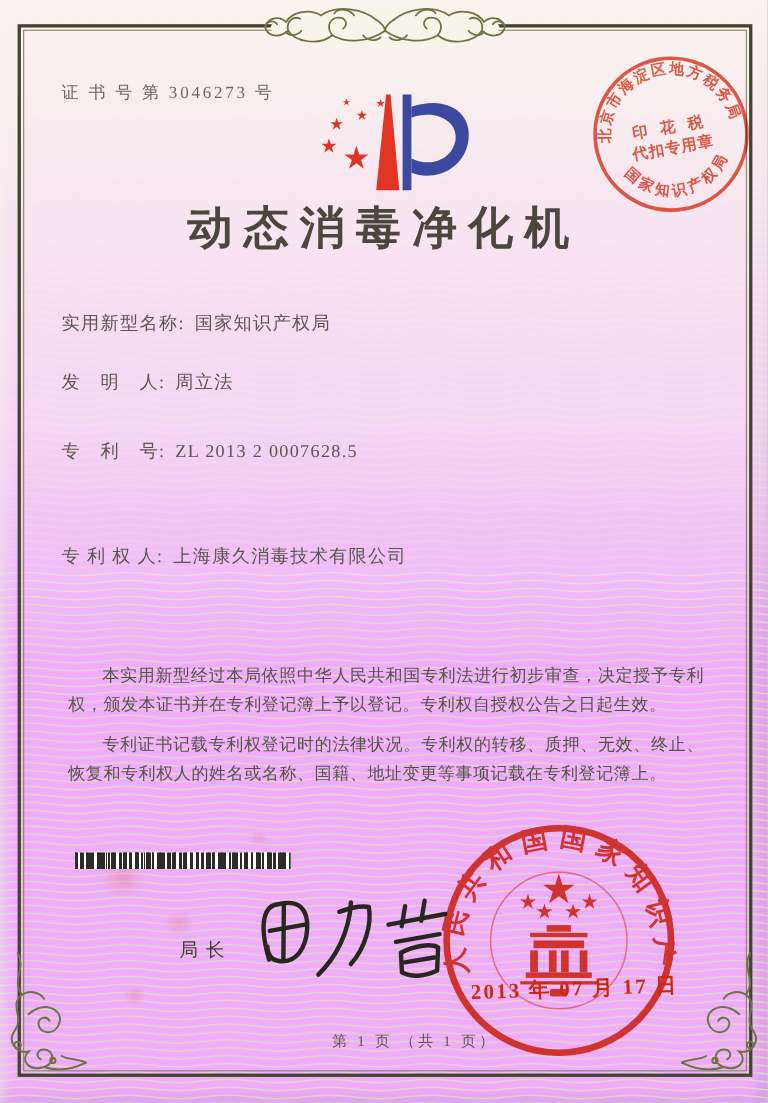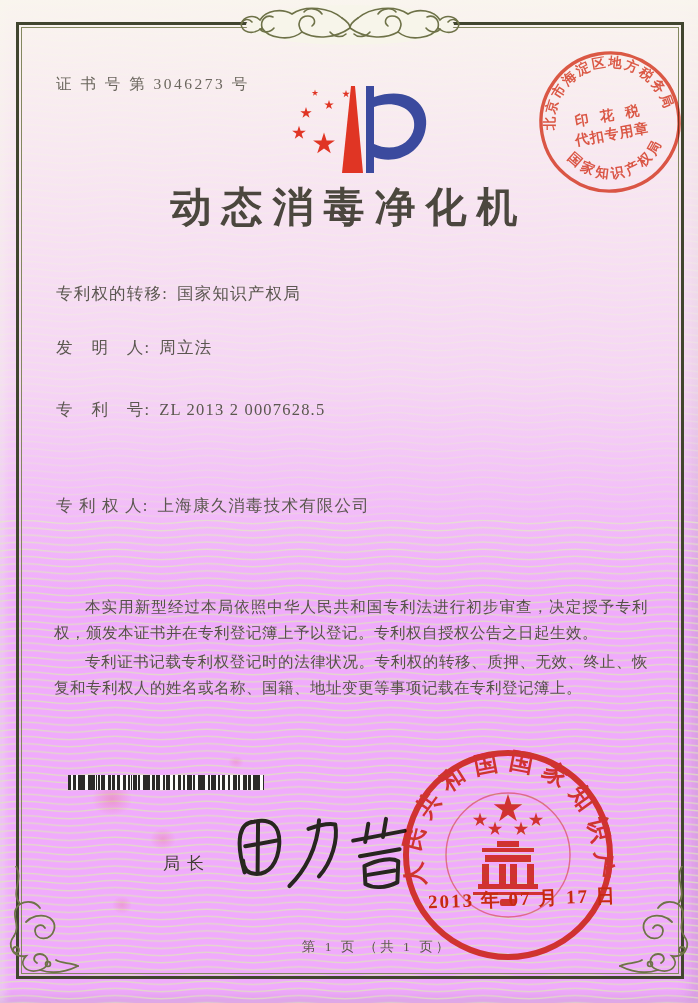--- a/index.html
+++ b/index.html
@@ -21,21 +21,21 @@
   .corner.br{left:616px;top:866px;transform:scaleX(-1);}
   .smudge{position:absolute;border-radius:50%;z-index:1;}
   .certnum{position:absolute;left:56px;top:74px;z-index:4;font-size:15.5px;letter-spacing:2.5px;color:#6b675e;}
   .logo{position:absolute;left:272px;top:84px;width:160px;height:95px;z-index:4;}
   .title{position:absolute;left:0;top:180px;width:100%;text-align:center;z-index:4;
     font-size:41px;font-weight:600;letter-spacing:10px;color:#4b473e;}
   .field{position:absolute;left:56px;z-index:4;font-size:16.5px;letter-spacing:1.2px;color:#5b5750;white-space:nowrap;}
   .field .val{margin-left:9px;}
   .bodytext{position:absolute;left:50px;top:590px;width:602px;z-index:4;
     font-size:15.5px;line-height:25.5px;letter-spacing:.5px;color:#565249;text-align:justify;}
-  .bodytext p{margin:4px;text-indent:2em;}
+  .bodytext p{margin:12px;text-indent:2em;}
   .barcode{position:absolute;left:68px;top:775px;width:196px;height:15px;z-index:4;background:
     repeating-linear-gradient(90deg,#2c2b28 0 2px,rgba(0,0,0,0) 2px 5px),
     repeating-linear-gradient(90deg,#2c2b28 0 1px,rgba(0,0,0,0) 1px 7px),
     repeating-linear-gradient(90deg,#2c2b28 0 3px,rgba(0,0,0,0) 3px 11px),
     #fdfdfb;}
   .sig-title{position:absolute;left:163px;top:852px;z-index:4;font-size:17px;letter-spacing:7px;color:#413e37;}
   .sig-svg{position:absolute;left:222px;top:806px;width:210px;height:104px;z-index:4;transform:rotate(-3deg);}
   .visually-hidden{position:absolute;width:1px;height:1px;overflow:hidden;clip:rect(0 0 0 0);white-space:nowrap;}
   .seal-official{position:absolute;left:398px;top:745px;width:220px;height:220px;z-index:5;mix-blend-mode:multiply;opacity:.93;}
   .seal-tax{position:absolute;left:534px;top:46px;width:152px;height:152px;z-index:5;mix-blend-mode:multiply;opacity:.88;transform:rotate(-10deg);}
@@ -138,21 +138,21 @@
     </g>
     <g fill="#3b4a9e">
       <polygon points="94,2 102,2 102,89 94,89"></polygon>
       <path d="M102,13 C138,1 160,22 153,48 C147,71 122,81 102,73 L102,60 C121,69 139,60 142,44 C145,26 124,15 102,23 Z"></path>
     </g>
   </svg>
 
   <div class="title">动态消毒净化机</div>
 
   <div class="field" style="top:283px;">
-    <span>专利权的转移:</span><span class="val">国家知识产权局</span>
+    <span>实用新型名称:</span><span class="val">国家知识产权局</span>
   </div>
   <div class="field" style="top:337px;">
     <span>发　明　人:</span><span class="val">周立法</span>
   </div>
   <div class="field" style="top:399px;">
     <span>专　利　号:</span><span class="val">ZL 2013 2 0007628.5</span>
   </div>
   <div class="field" style="top:495px;">
     <span>专 利 权 人:</span><span class="val">上海康久消毒技术有限公司</span>
   </div>

